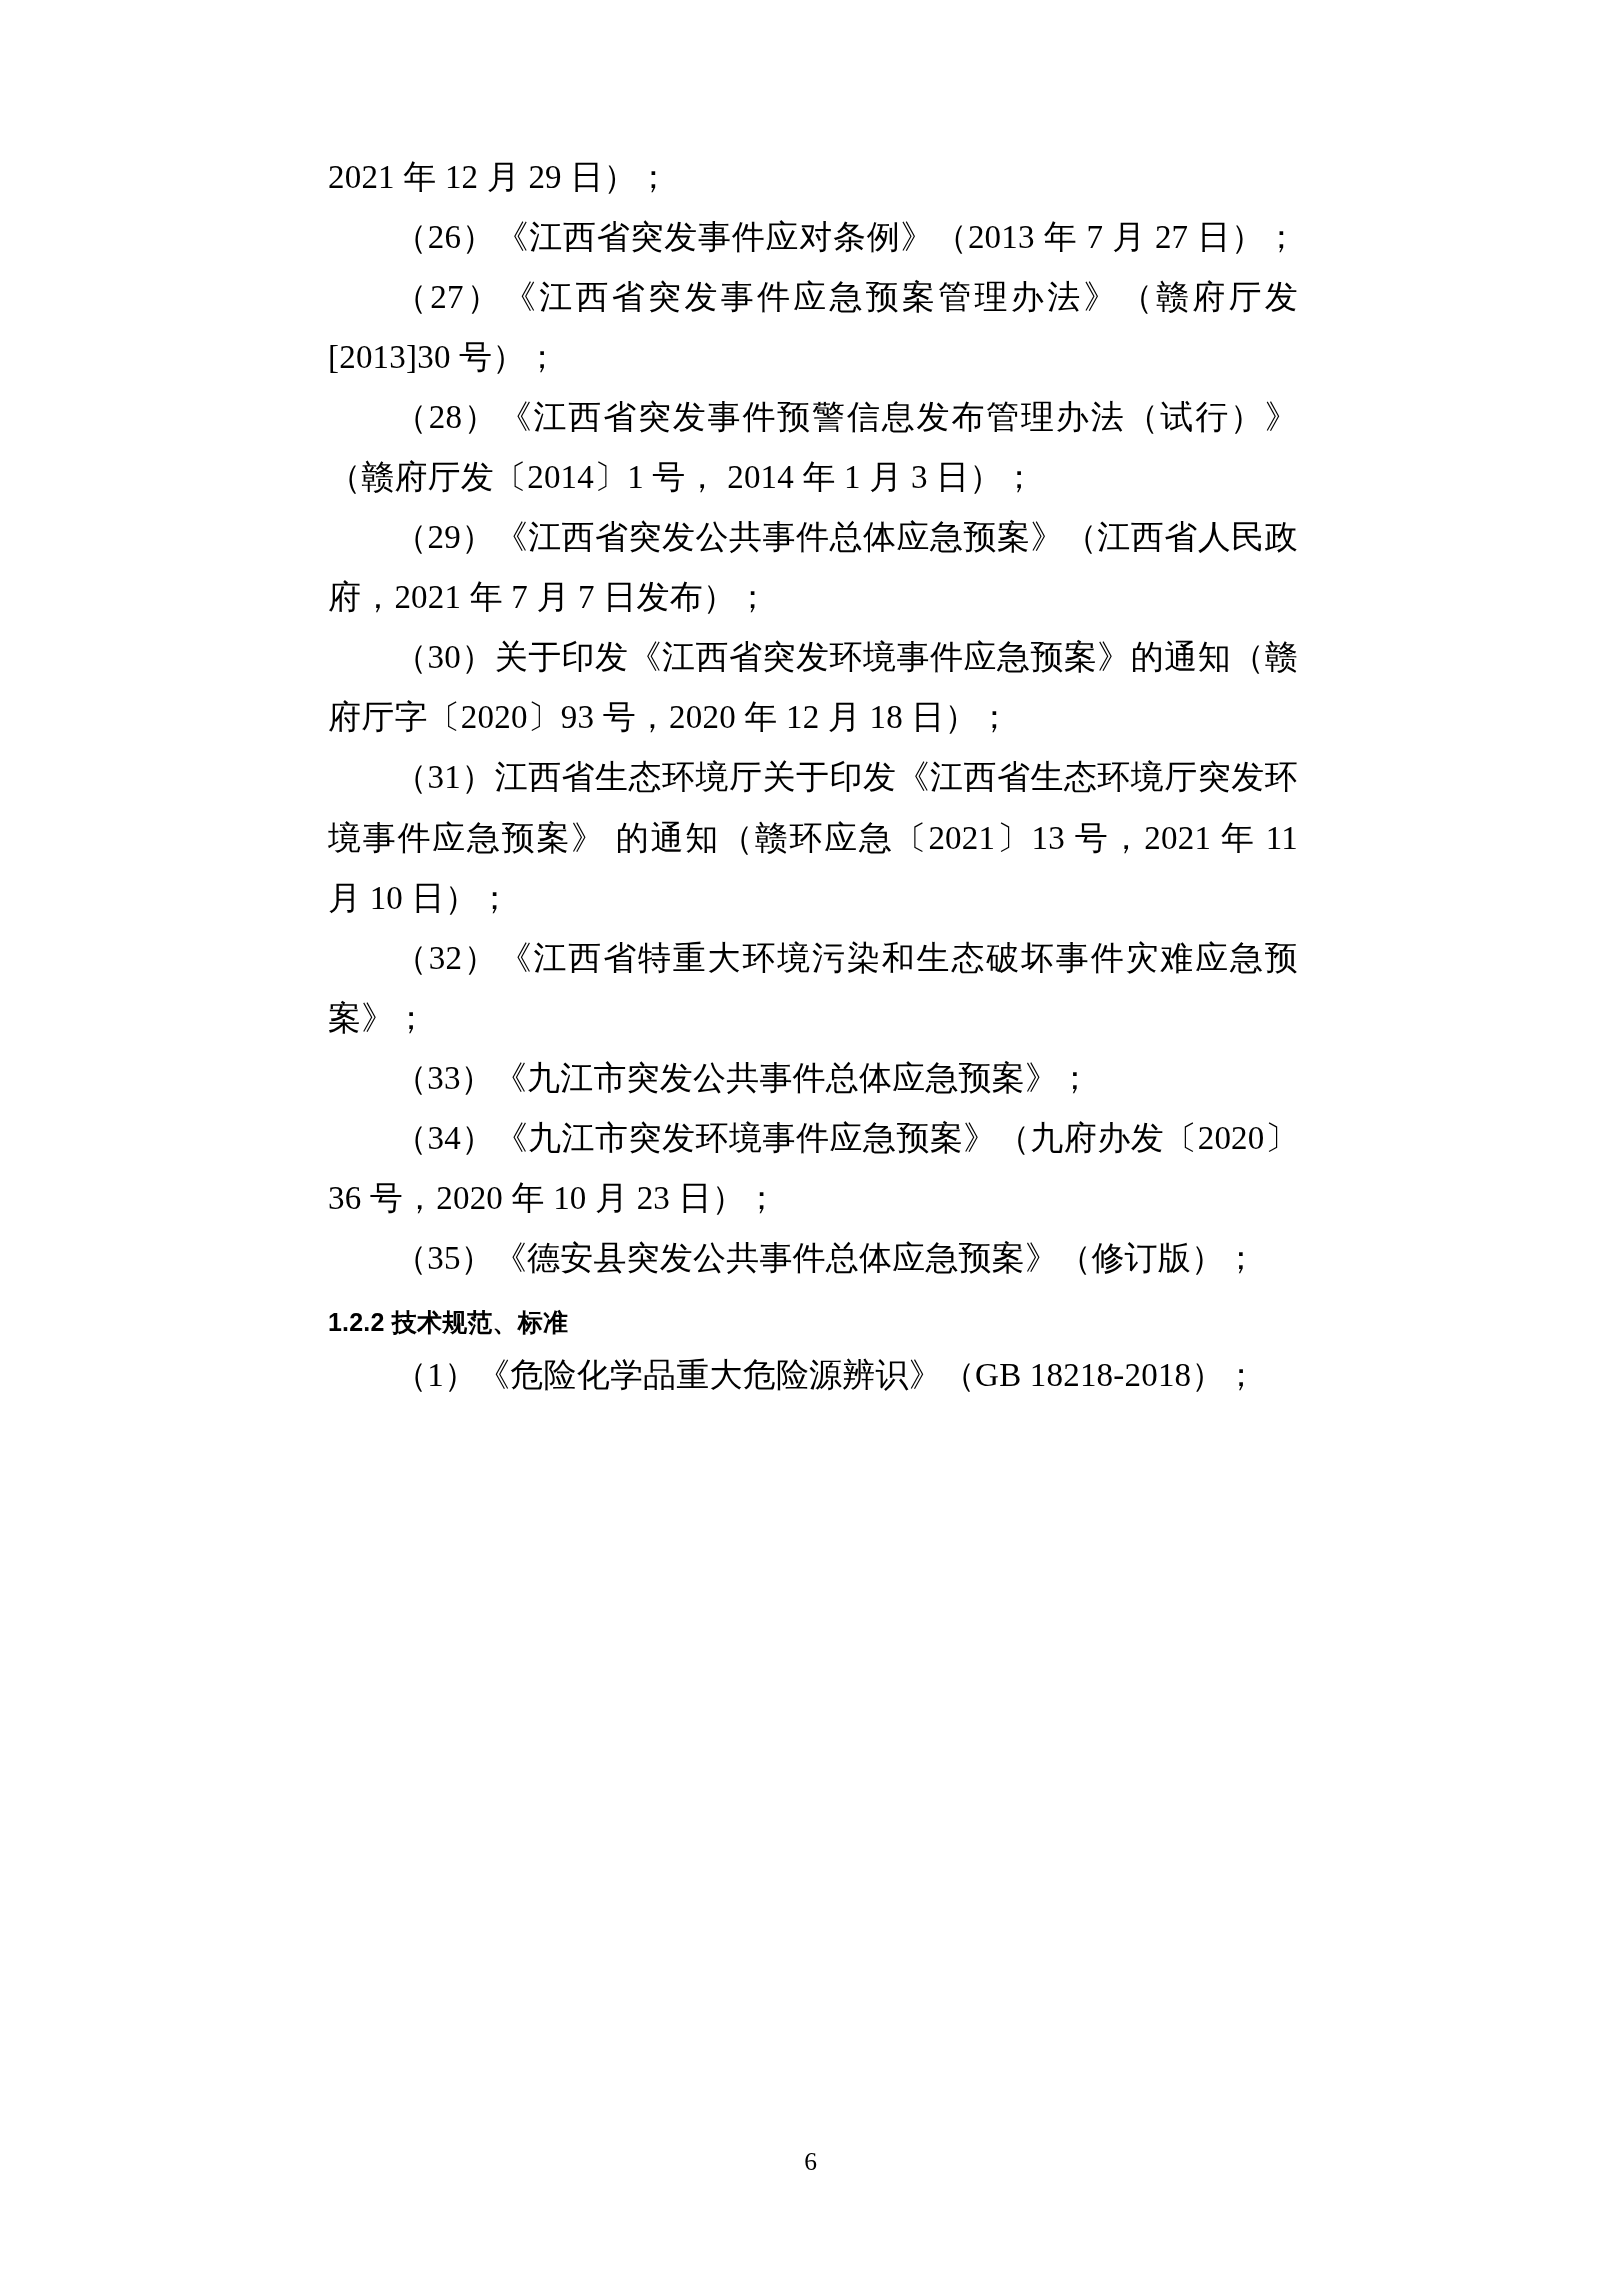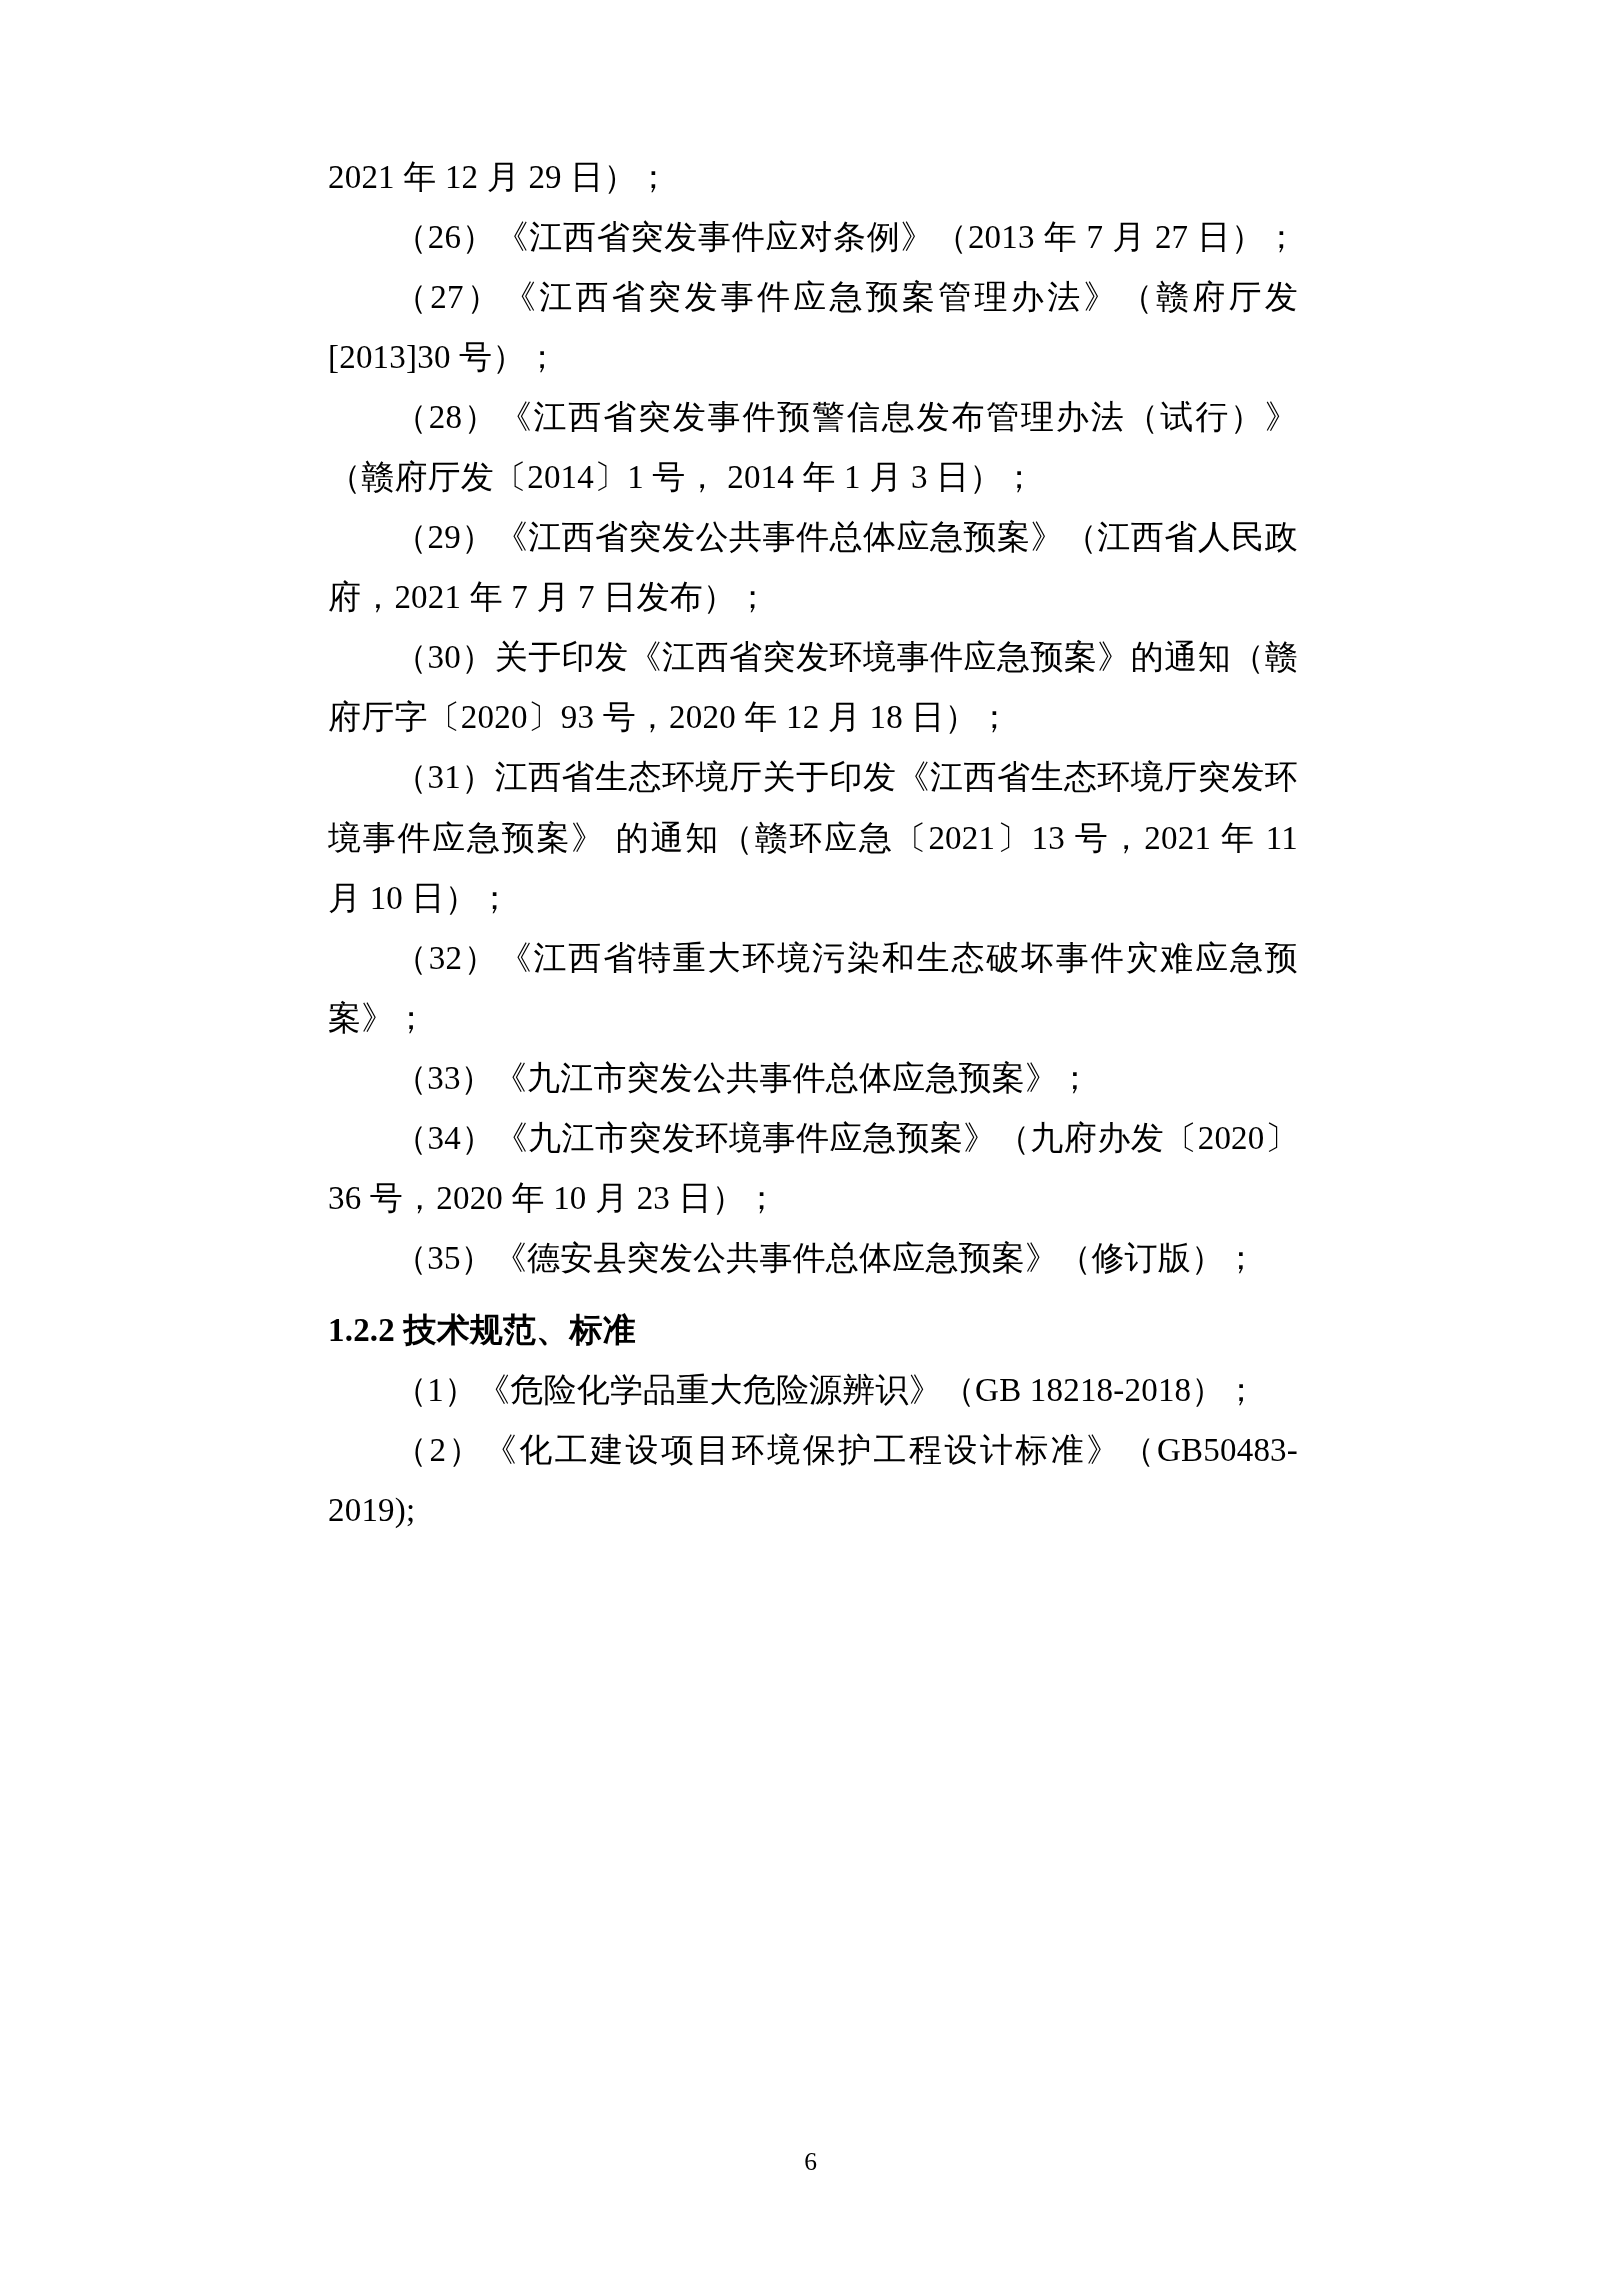--- a/index.html
+++ b/index.html
@@ -28,26 +28,26 @@
   p.line {
     margin: 0 0 0 0;
   }
   p.indent {
     text-indent: 2em;
   }
   p.noindent {
     text-indent: 0;
   }
   h3.section-heading {
-    font-size: 33px;
+    font-size: 25px;
     font-weight: bold;
     margin: 11.8px 0 0 0;
     text-indent: 0;
     line-height: 1.82;
-    font-family: Liberation Serif, serif;
+    font-family: Liberation Sans, sans-serif;
   }
   .spread {
     text-align: justify;
     text-align-last: justify;
   }
   .page-number {
     position: absolute;
     bottom: 116px;
     left: 0;
     right: 0;
@@ -83,19 +83,18 @@
 
     <p class="line indent">（34）《九江市突发环境事件应急预案》（九府办发〔2020〕36 号，2020 年 10 月 23 日）；</p>
 
     <p class="line indent">（35）《德安县突发公共事件总体应急预案》（修订版）；</p>
 
 
     <h3 class="section-heading">1.2.2 技术规范、标准</h3>
 
     <p class="line indent">（1）《危险化学品重大危险源辨识》（GB 18218-2018）；</p>
 
-    <p class="line indent">（2）《化工建设项目环境保护工程设计标准》（GB50483-2019);</p>
 
   </div>
 
   <div class="page-number">6</div>
 </div>
 
 
 </body></html>

